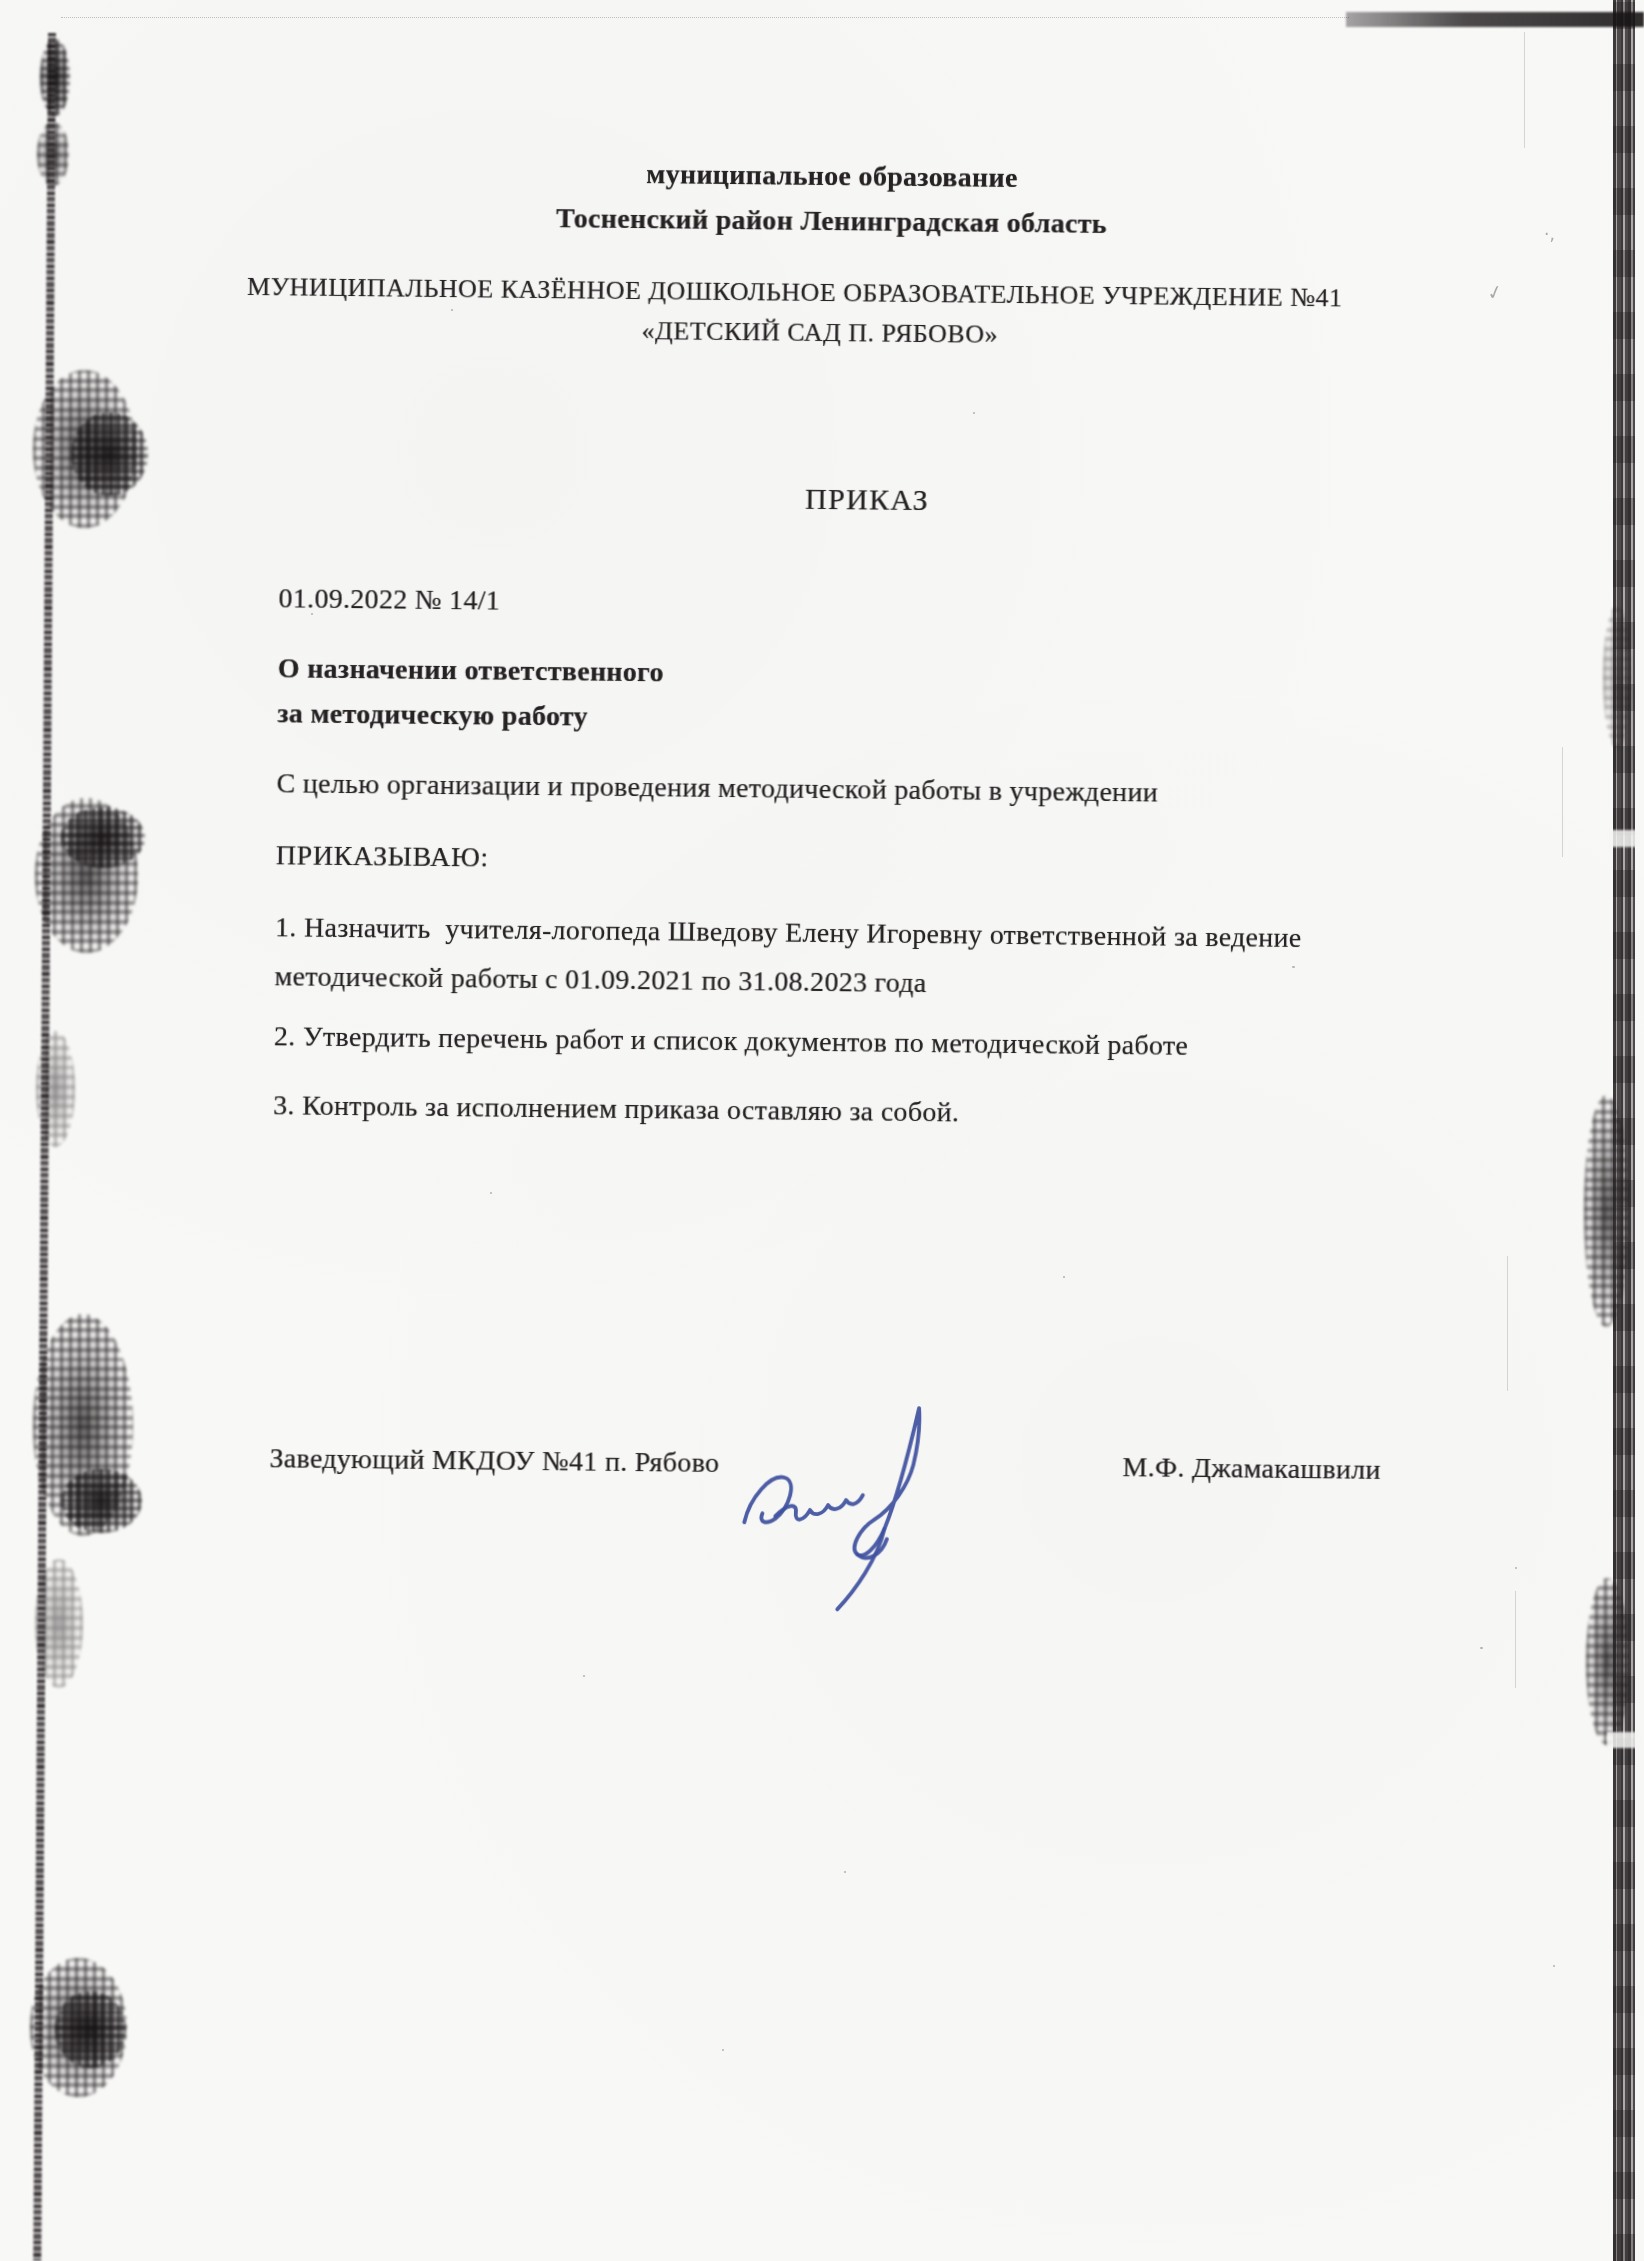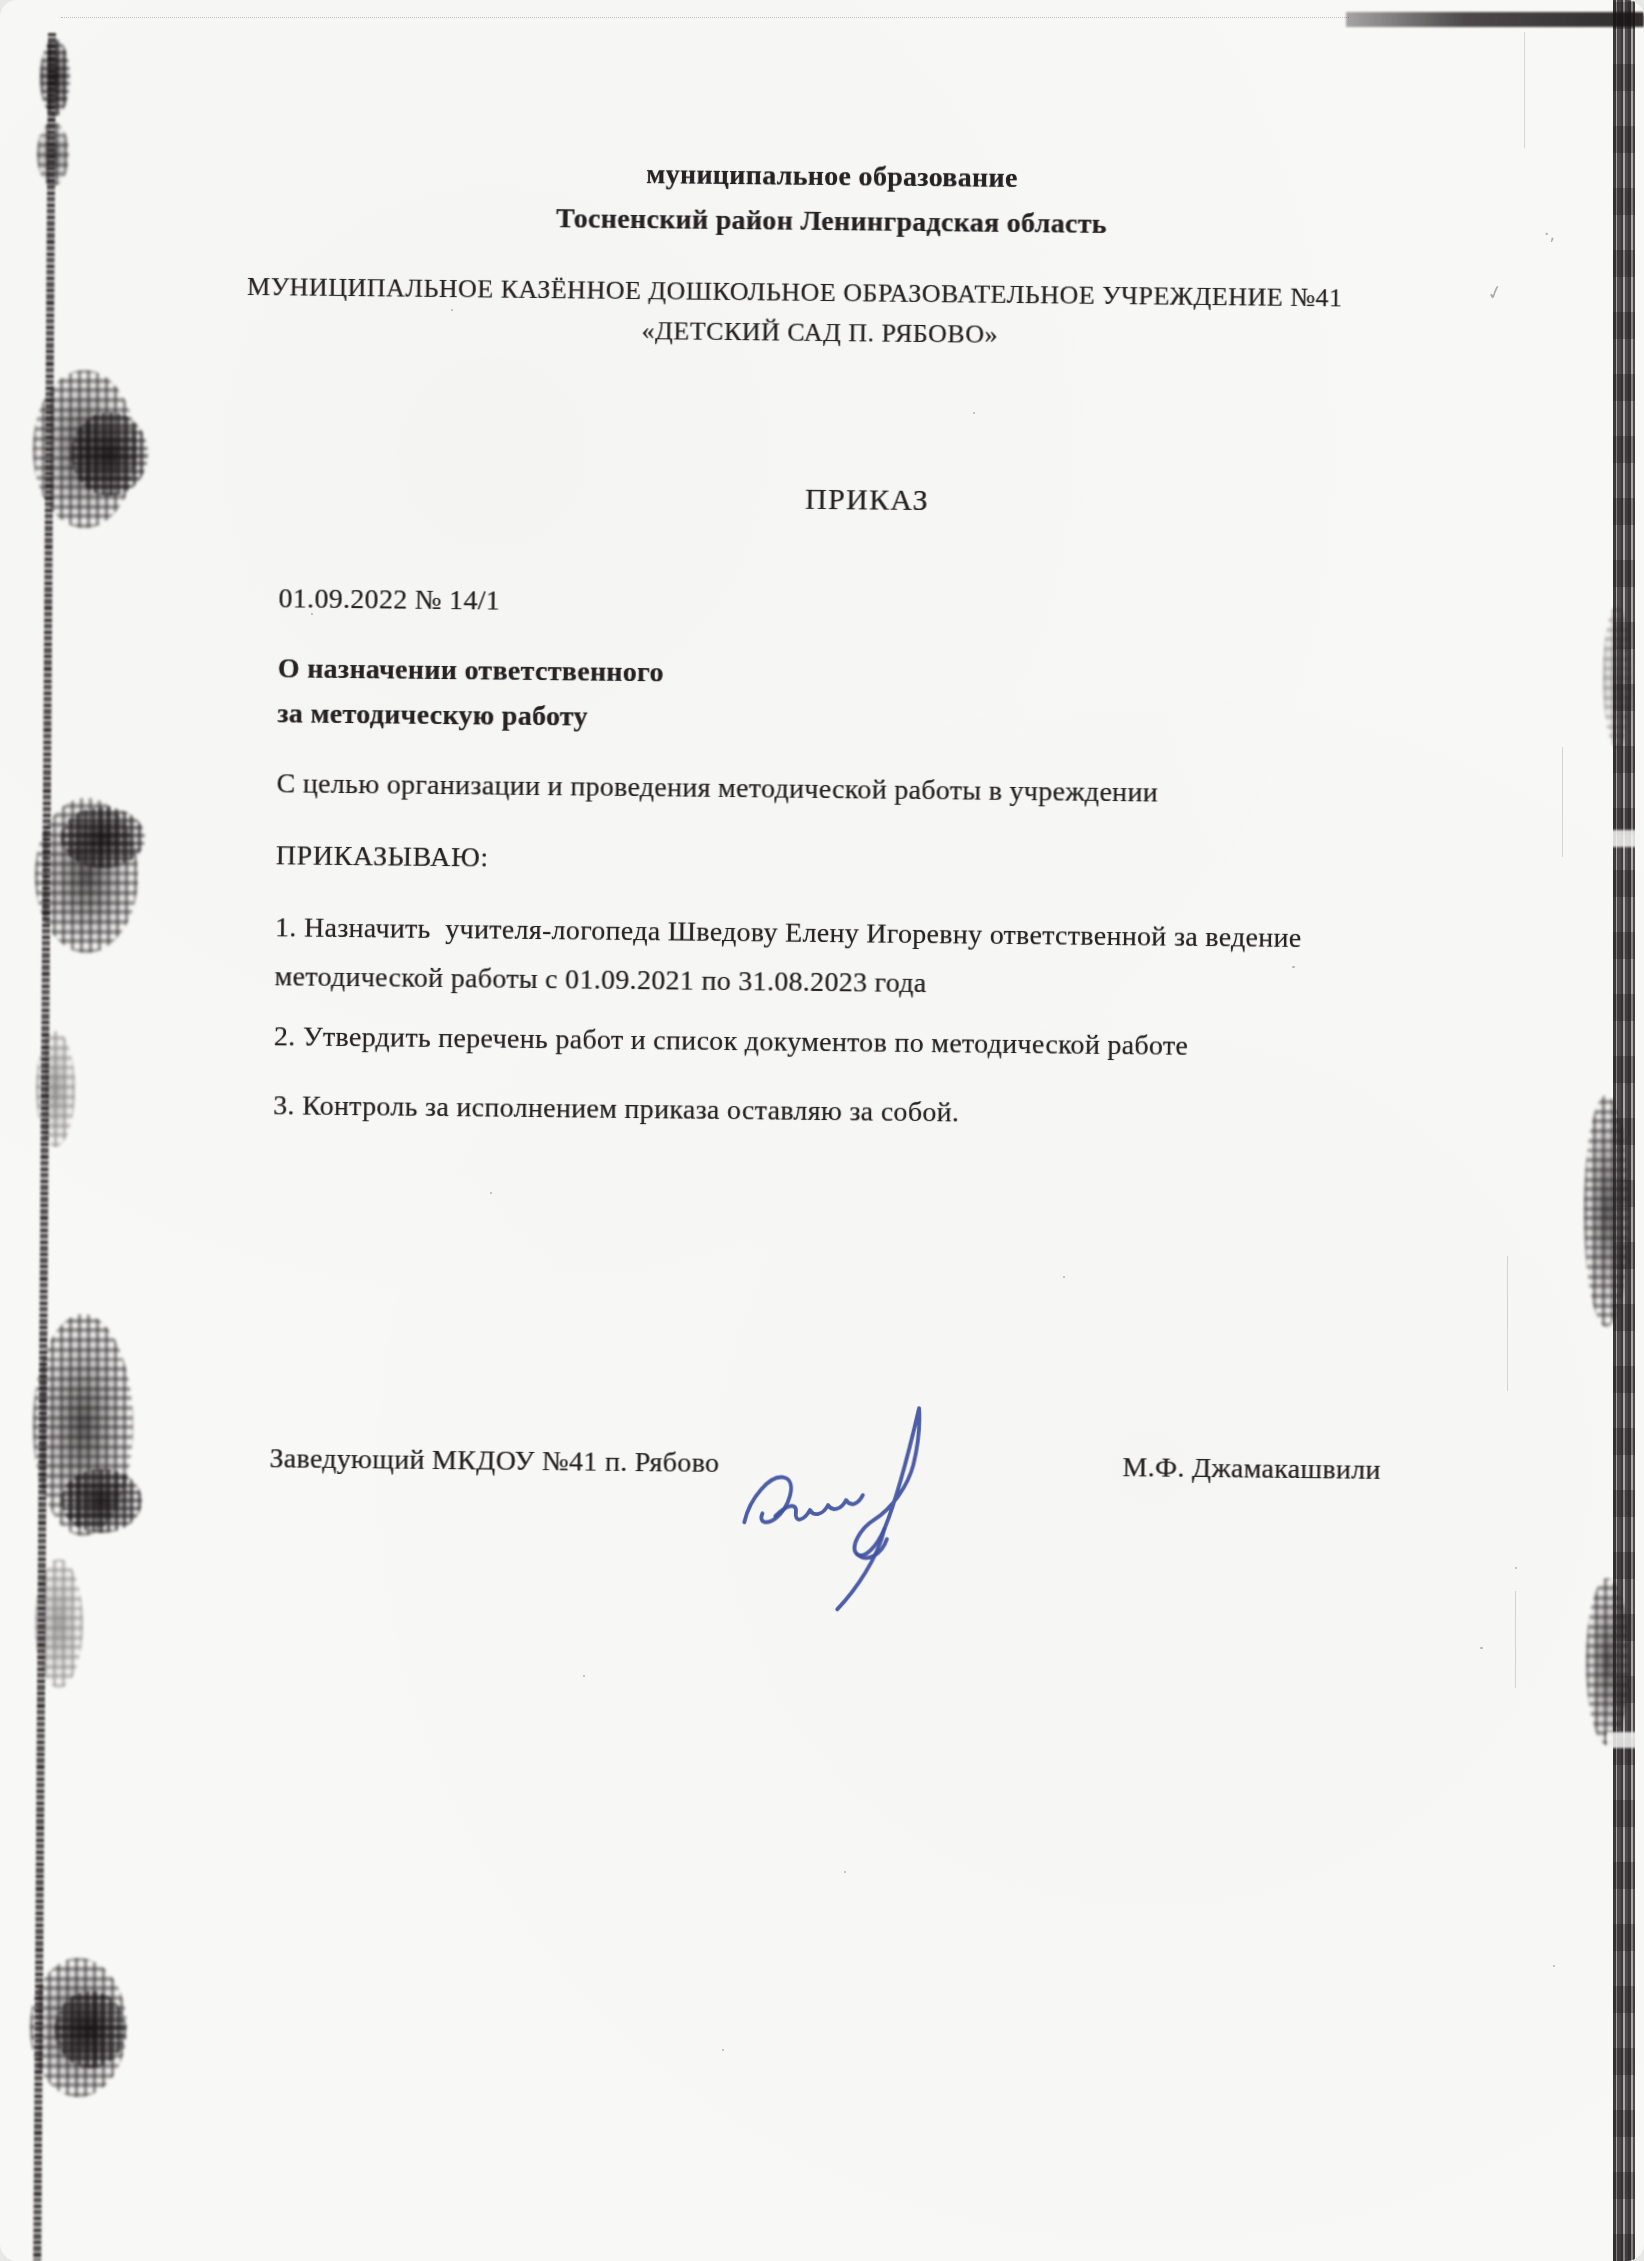--- a/index.html
+++ b/index.html
@@ -6,21 +6,20 @@
   .page{
     position:relative;
     width:1644px;height:2261px;
     background:var(--paper,#f8f8f6);
     background-image:
       radial-gradient(circle at 30% 20%, rgba(0,0,0,0.015), transparent 45%),
       radial-gradient(circle at 70% 65%, rgba(0,0,0,0.012), transparent 50%);
     overflow:hidden;
     font-family:"Liberation Serif","DejaVu Serif",serif;
     color:var(--ink,#262224);
-    border-radius:17px;
   }
   
   .doc{
     position:absolute;inset:0;
     transform:rotate(0.6deg);
     transform-origin:50% 50%;
     filter:blur(0.2px);
   }
   .t{
     position:absolute;

